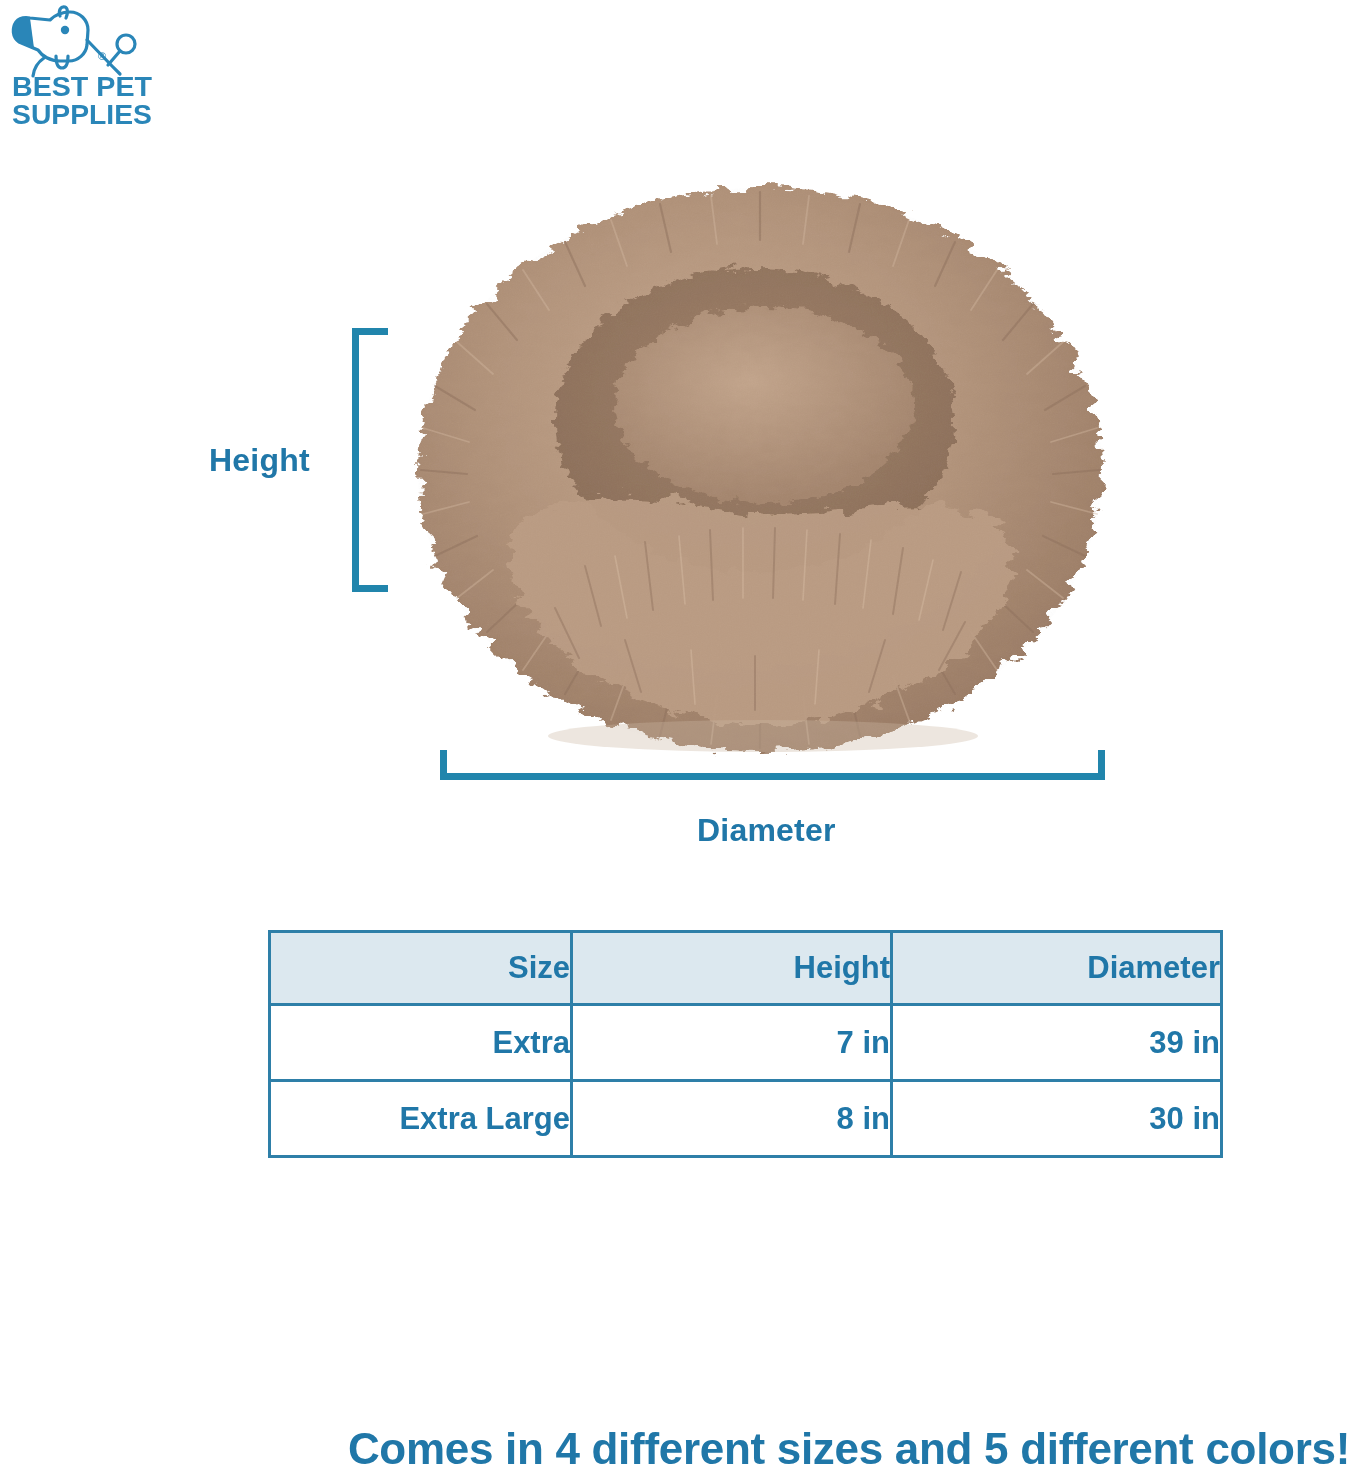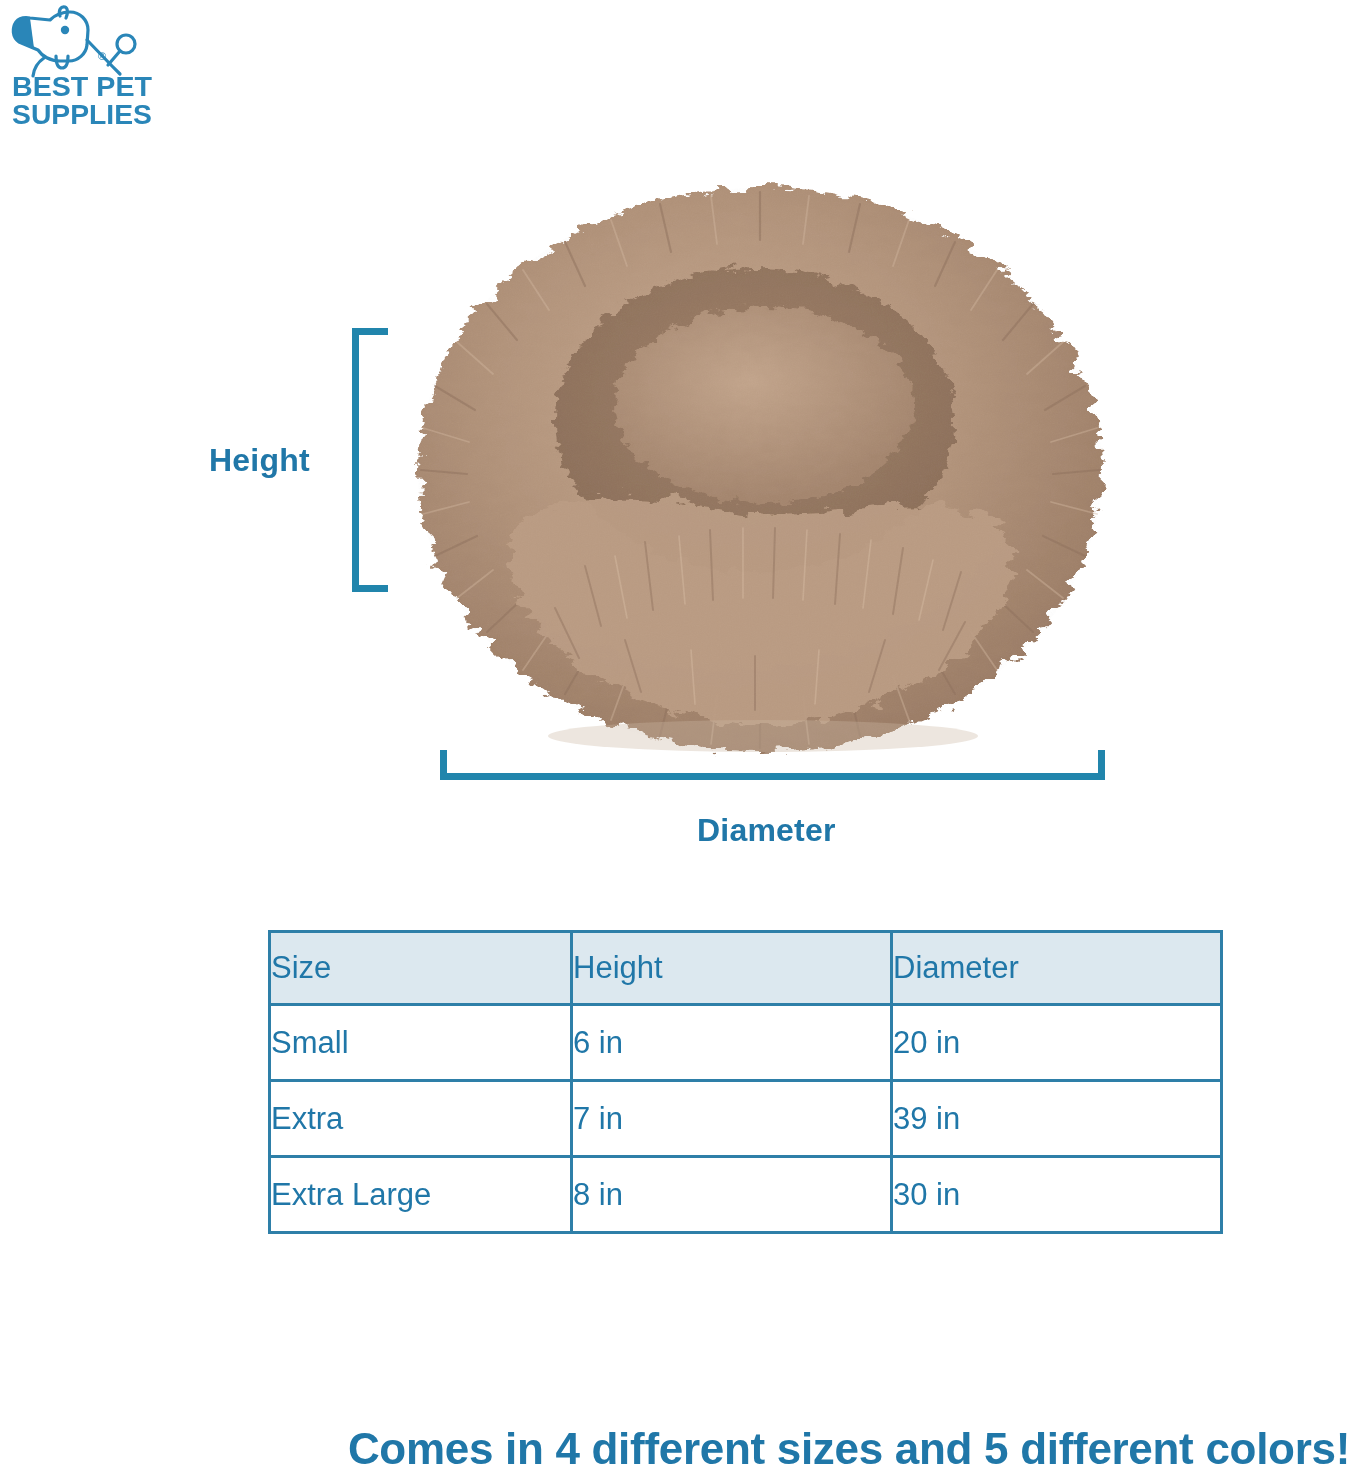--- a/index.html
+++ b/index.html
@@ -84,23 +84,23 @@
     position: absolute;
     left: 268px;
     top: 930px;
     width: 952px;
     border-collapse: collapse;
     table-layout: fixed;
   }
   #size-table th,
   #size-table td {
     border: 3px solid var(--table-border);
-    text-align: left;
+    text-align: right;
     color: var(--brand-text);
-    font-weight: normal;
+    font-weight: bold;
     font-size: 31px;
     padding: 0;
     height: 73px;
     font-stretch: condensed;
   }
   #size-table thead th {
     background: var(--header-fill);
     height: 70px;
   }
   #size-table col.c-size { width: 302px; }
@@ -304,25 +304,20 @@
   </colgroup>
   <thead>
     <tr>
       <th>Size</th>
       <th>Height</th>
       <th>Diameter</th>
     </tr>
   </thead>
   <tbody>
     <tr>
-      <td>Small</td>
-      <td>6 in</td>
-      <td>20 in</td>
-    </tr>
-    <tr>
       <td>Extra</td>
       <td>7 in</td>
       <td>39 in</td>
     </tr>
     <tr>
       <td>Extra Large</td>
       <td>8 in</td>
       <td>30 in</td>
     </tr>
   </tbody>

